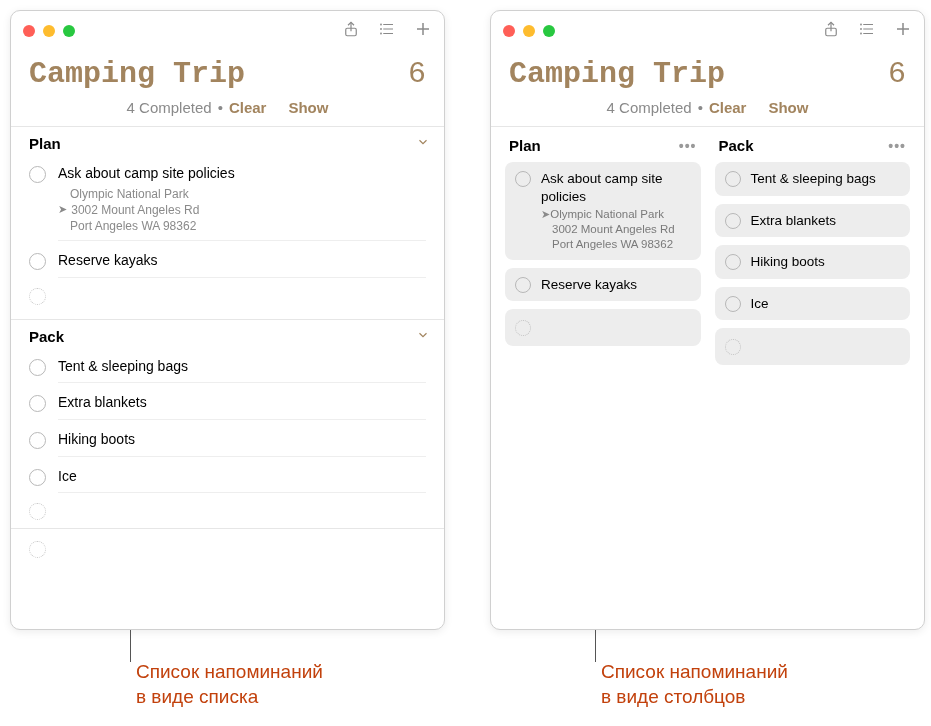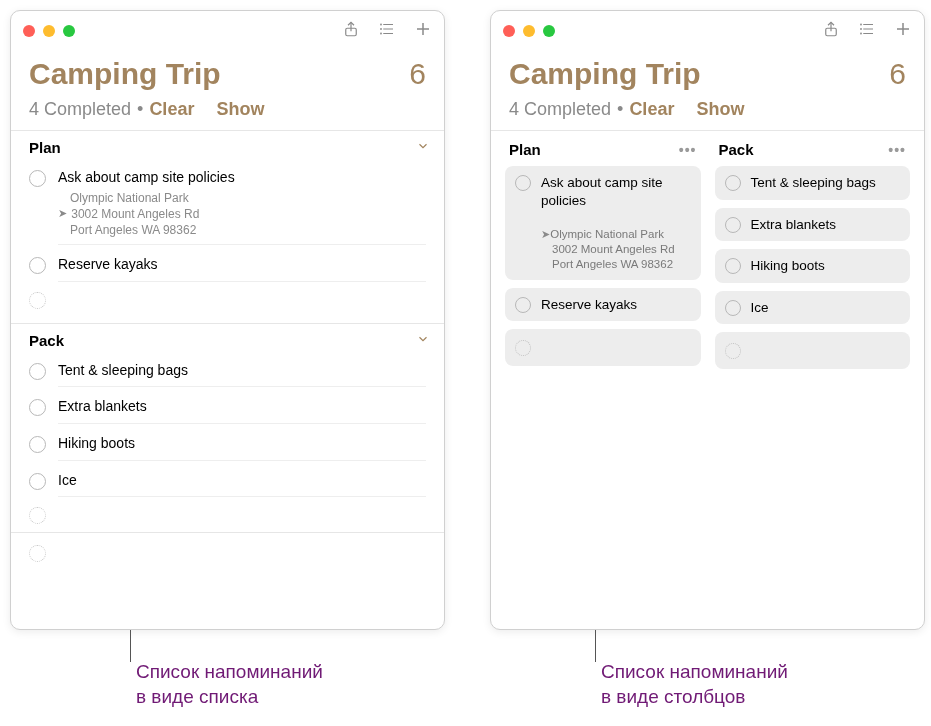--- a/index.html
+++ b/index.html
@@ -37,38 +37,39 @@
   .tl-max { background: #28c840; }
   .toolbar-right { display: flex; gap: 18px; align-items: center; color: #8a8a8a; }
   .toolbar-right svg { width: 18px; height: 18px; stroke: #8a8a8a; fill: none; stroke-width: 1.6; }
   .toolbar-right .plus svg { stroke-width: 2; }
 
   .header {
     display: flex;
     align-items: baseline;
     justify-content: space-between;
     padding: 6px 18px 4px 18px;
+    font-family: Liberation Mono, monospace;
   }
   .header .title {
     font-size: 30px;
     font-weight: 700;
     color: #a2845e;
   }
   .header .count {
     font-size: 30px;
     font-weight: 300;
     color: #a2845e;
   }
 
   .meta {
     display: flex;
     align-items: center;
-    justify-content: flex-start;
+    justify-content: center;
     padding: 4px 18px 10px 18px;
-    font-size: 18px;
+    font-size: 15px;
     color: #8a8a8a;
     gap: 22px;
   }
   .meta .left { display: flex; gap: 6px; align-items: center; }
   .meta .accent { color: #a2845e; font-weight: bold; }
   .meta .dot { color: #8a8a8a; }
 
   
   .section-header {
     display: flex;
@@ -135,29 +136,29 @@
     padding: 8px 10px;
     margin-bottom: 8px;
     display: flex;
     gap: 10px;
     align-items: flex-start;
     font-size: 13.5px;
   }
   .card .circle { width: 16px; height: 16px; border-width: 1.3px; margin-top: 1px; }
   .card .ct { flex: 1; min-width: 0; }
   .card .ct-title { color: #000; line-height: 1.3; }
-  .card .ct-sub { color: #7a7a7a; font-size: 11.5px; line-height: 1.3; margin-top: 18px; }
+  .card .ct-sub { color: #7a7a7a; font-size: 11.5px; line-height: 1.3; margin-top: 2px; }
   .card.empty { padding: 10px 10px; }
   .card.empty .circle { border-style: dotted; border-color: #c0c0c0; }
 
   
   .callout {
     position: absolute;
     font-size: 19px;
-    color: #701a75;
+    color: #c2410c;
     line-height: 1.3;
   }
   .callout .tick {
     position: absolute;
     width: 1px;
     height: 32px;
     background: #555;
     top: -30px;
     left: 0px;
   }

